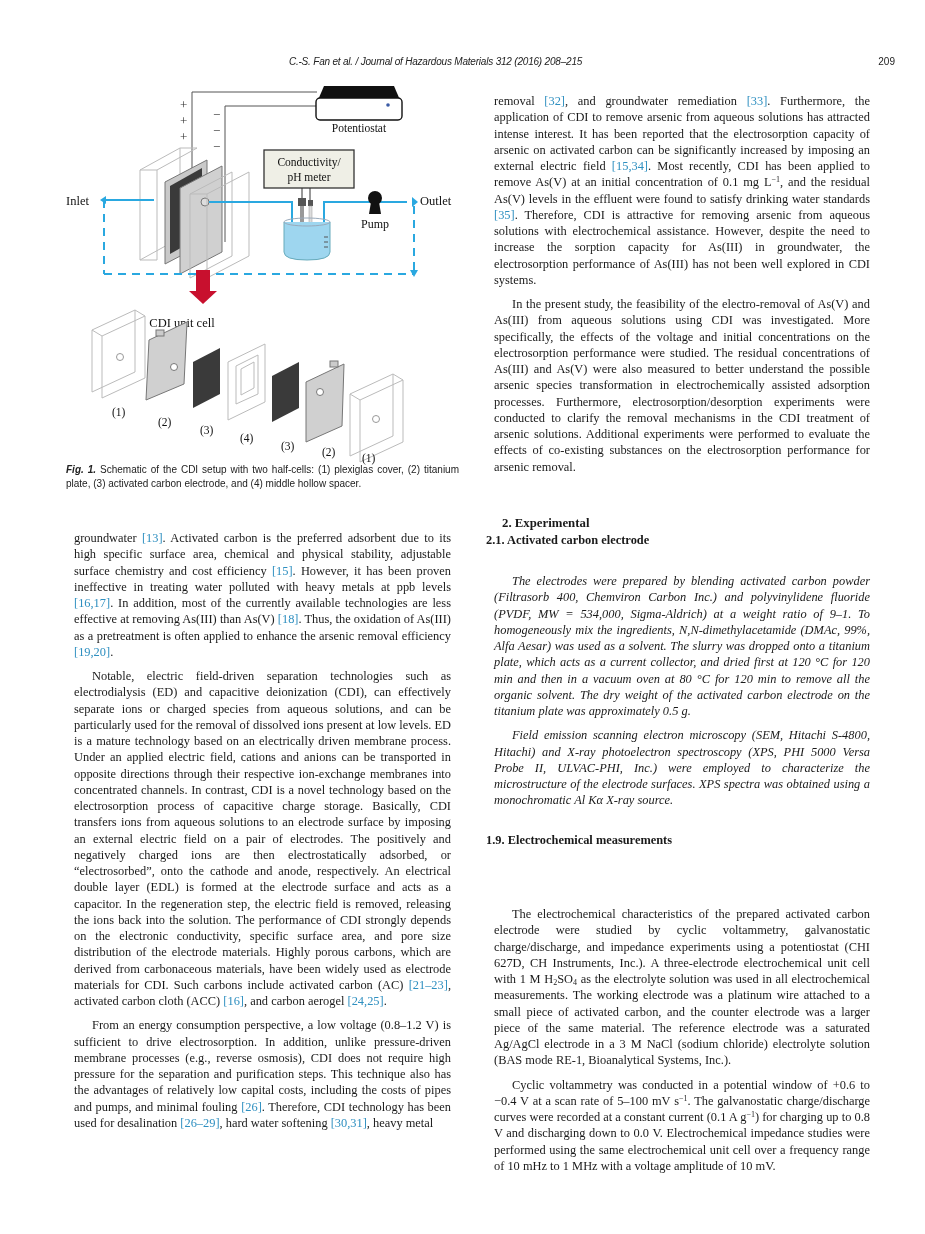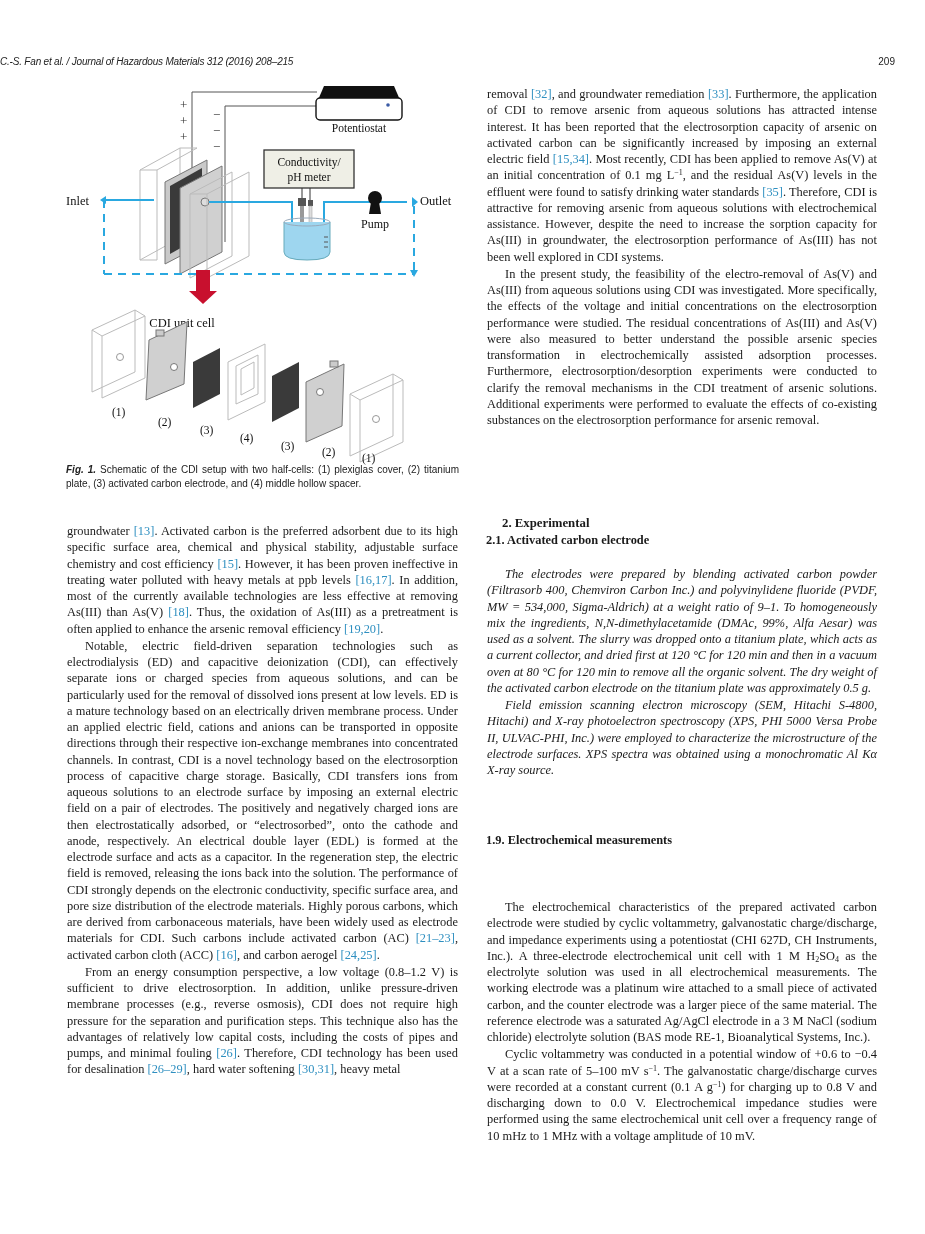--- a/index.html
+++ b/index.html
@@ -1,25 +1,25 @@
 <!DOCTYPE html>
 <html><head>
 <meta charset="utf-8">
 <style>
   html, body { margin: 0; padding: 0; background: #ffffff; }
   body { width: 925px; height: 1234px; position: relative; overflow: hidden;
          font-family: "Liberation Serif", "DejaVu Serif", serif; color: #1a1a1a; }
   .running-head { position: absolute; top: 56px; left: 0; width: 925px; height: 14px;
          font-family: "Liberation Sans", sans-serif; font-size: 10px; font-style: italic; color: #222; }
-  .running-head .citation { position: absolute; left: 0; width: 779px; letter-spacing: -0.2px; }
+  .running-head .citation { position: absolute; left: 0; width: 779px; text-align: center; letter-spacing: -0.2px; padding-left: 46px; }
   .running-head .page-num { position: absolute; right: 30px; font-style: normal; }
   .col { position: absolute; font-size: 12.4px; line-height: 16.25px; text-align: justify; hyphens: manual; }
   .col-left { left: 66px; width: 393px; }
   .col-right { left: 486px; width: 392px; }
-  p { margin: 1px; text-indent: 0; }
+  p { margin: 8px; text-indent: 0; }
   p.ind { text-indent: 18px; }
   .ref { color: #2e8fc0; }
   sup { font-size: 8px; line-height: 0; vertical-align: 4px; }
   sub { font-size: 8px; line-height: 0; vertical-align: -2px; }
   .figure { position: absolute; left: 62px; top: 82px; width: 400px; height: 385px; }
   .figure svg { display: block; }
   .caption { position: absolute; left: 66px; top: 463px; width: 393px; font-family: "Liberation Sans", sans-serif;
              font-size: 10px; line-height: 13.5px; text-align: justify; color: #222; }
   .caption b { font-weight: bold; font-style: italic; }
   .sec-head { font-family: "Liberation Serif", serif; font-weight: bold; font-size: 12.8px; margin: 16px; }

